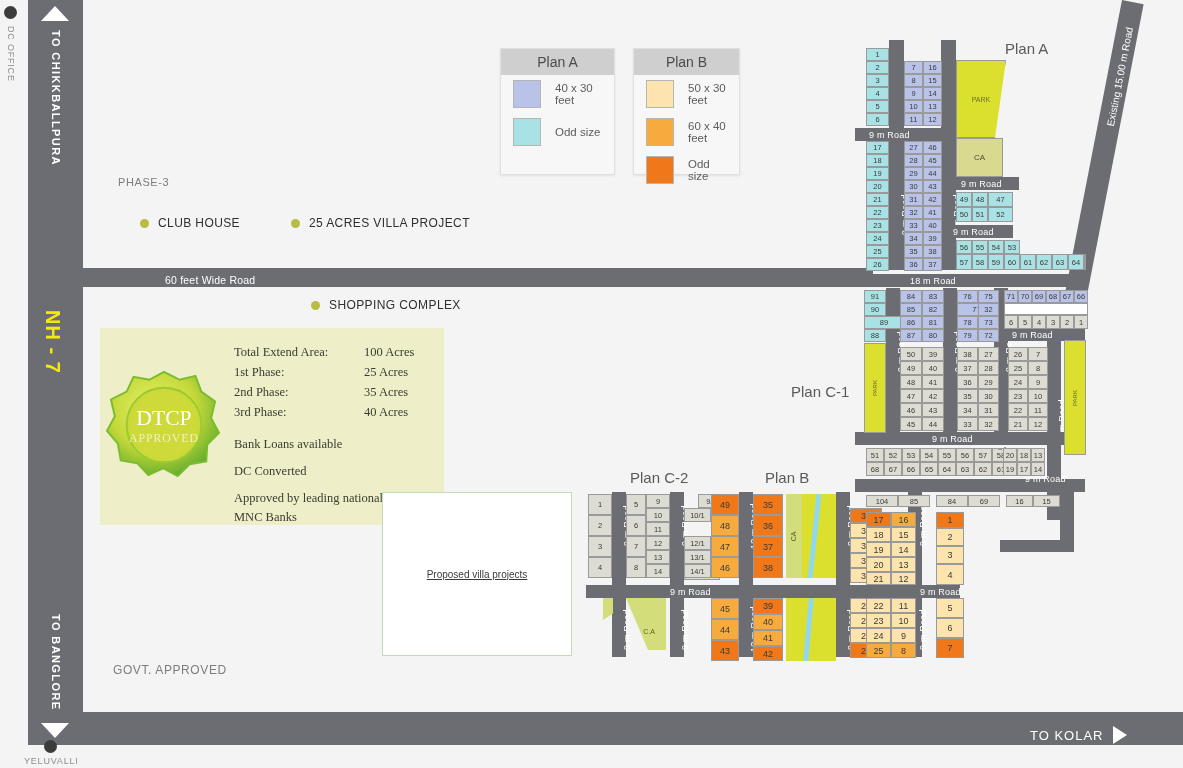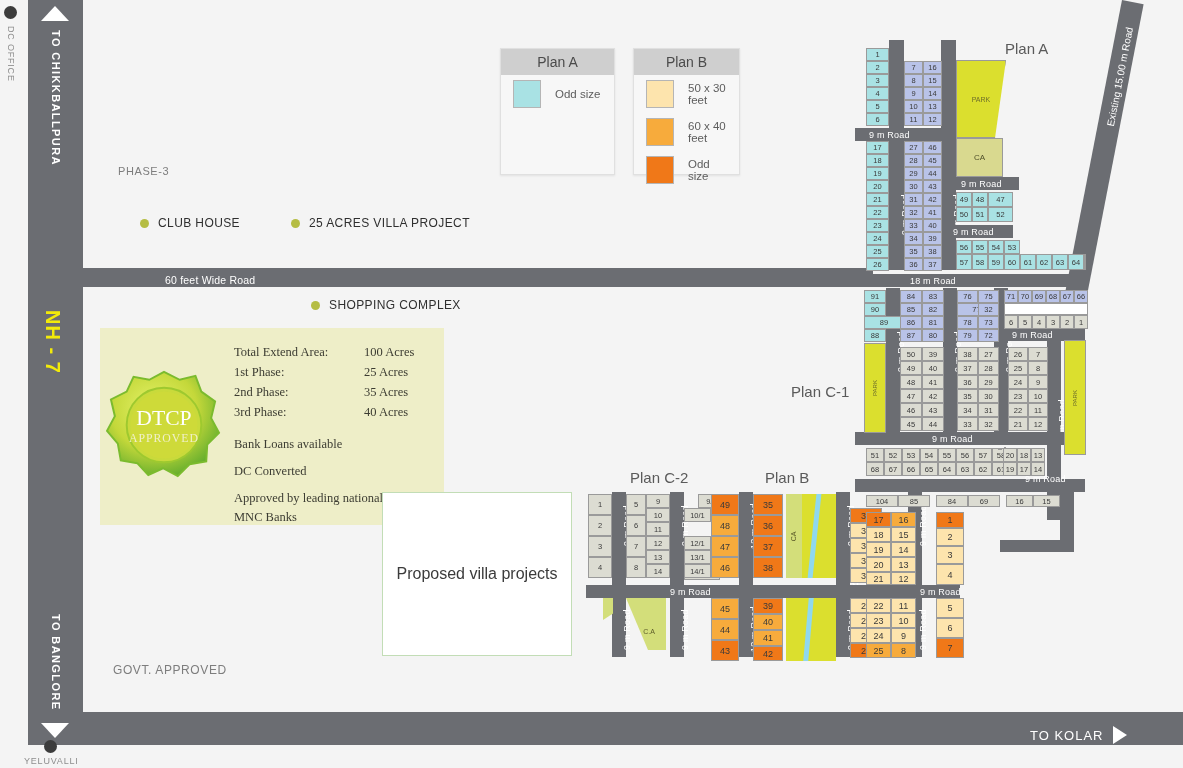--- a/index.html
+++ b/index.html
@@ -44,21 +44,21 @@
   .seal{position:absolute;width:118px;height:112px;}
 
   
   .maptext{position:absolute;color:#7d7d7d;font-size:11px;letter-spacing:.6px;white-space:nowrap;}
   .bullet-row{position:absolute;display:flex;align-items:center;white-space:nowrap;}
   .bullet{width:9px;height:9px;border-radius:50%;background:#b5bd43;margin-right:9px;flex:none;}
   .bullet-text{font-size:12px;color:#2f2f2f;letter-spacing:.4px;}
   .plantitle{position:absolute;font-size:15px;color:#5a5a5a;white-space:nowrap;}
   .plantitle.white{color:#ffffff;font-size:16px;}
   .villa-box{position:absolute;background:#ffffff;border:1px solid #c2ddb6;display:flex;align-items:center;justify-content:center;}
-  .villa-box span{font-size:16px;color:#3b3b3b;}
+  .villa-box span{font-size:10px;color:#3b3b3b;text-decoration:underline;}
 
   
   .hw-text{position:absolute;color:#ffffff;font-size:11px;font-weight:bold;letter-spacing:1.4px;white-space:nowrap;transform-origin:0 0;}
   .nh7{position:absolute;color:#f2ea0a;font-size:20px;font-weight:bold;letter-spacing:1px;white-space:nowrap;transform-origin:0 0;}
   .dot{position:absolute;border-radius:50%;background:#3c3c3c;}
   .corner-text{position:absolute;color:#8d8d8d;font-size:9px;letter-spacing:.8px;white-space:nowrap;transform-origin:0 0;}
   .tri{position:absolute;width:0;height:0;}
   .kolar{position:absolute;display:flex;align-items:center;}
   .kolar .t{color:#fff;font-size:13px;letter-spacing:1px;margin-right:9px;}
 
@@ -95,20 +95,24 @@
 
   <div class="road" style="left:83px;top:268px;width:790px;height:19px;"></div>
   <div class="road-label big" style="left:165px;top:274px;">60 feet Wide Road</div>
 
   <div class="diag-road" style="left:1122px;top:0px;width:22px;height:300px;transform:rotate(11deg);"></div>
   <div class="diag-text" style="left:1105px;top:125px;transform:rotate(-79deg);">Existing 15.00 m Road</div>
 
   <div class="legend" style="left:500px;top:48px;width:113px;height:125px;">
     <div class="legend-head">Plan A</div>
     <div class="legend-row">
+      <div class="swatch" style="background:#b9c3e8;"></div>
+      <div class="legend-text">40 x 30 feet</div>
+    </div>
+    <div class="legend-row">
       <div class="swatch" style="background:#a9e2e4;"></div>
       <div class="legend-text">Odd size</div>
     </div>
   </div>
 
   <div class="legend" style="left:633px;top:48px;width:105px;height:125px;">
     <div class="legend-head">Plan B</div>
     <div class="legend-row">
       <div class="swatch" style="background:#fde4ad;"></div>
       <div class="legend-text">50 x 30 feet</div>
@@ -116,21 +120,21 @@
     <div class="legend-row">
       <div class="swatch" style="background:#f7ab3c;"></div>
       <div class="legend-text">60 x 40 feet</div>
     </div>
     <div class="legend-row">
       <div class="swatch" style="background:#f07818;"></div>
       <div class="legend-text">Odd size</div>
     </div>
   </div>
 
-  <div class="maptext" style="left:118px;top:165px;">PHASE-3</div>
+  <div class="maptext" style="left:118px;top:176px;">PHASE-3</div>
   <div class="maptext" style="left:113px;top:663px;font-size:12px;">GOVT. APPROVED</div>
 
   <div class="bullet-row" style="left:140px;top:216px;">
     <div class="bullet"></div>
     <div class="bullet-text">CLUB HOUSE</div>
   </div>
   <div class="bullet-row" style="left:291px;top:216px;">
     <div class="bullet"></div>
     <div class="bullet-text">25 ACRES VILLA PROJECT</div>
   </div>

